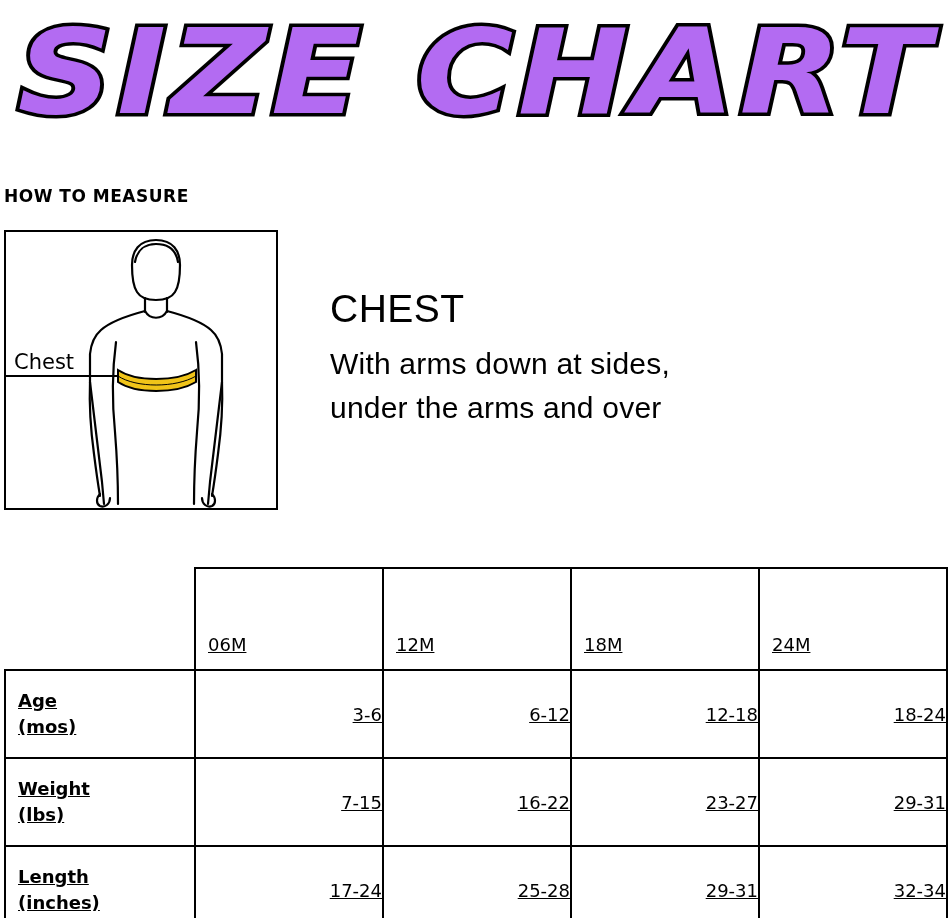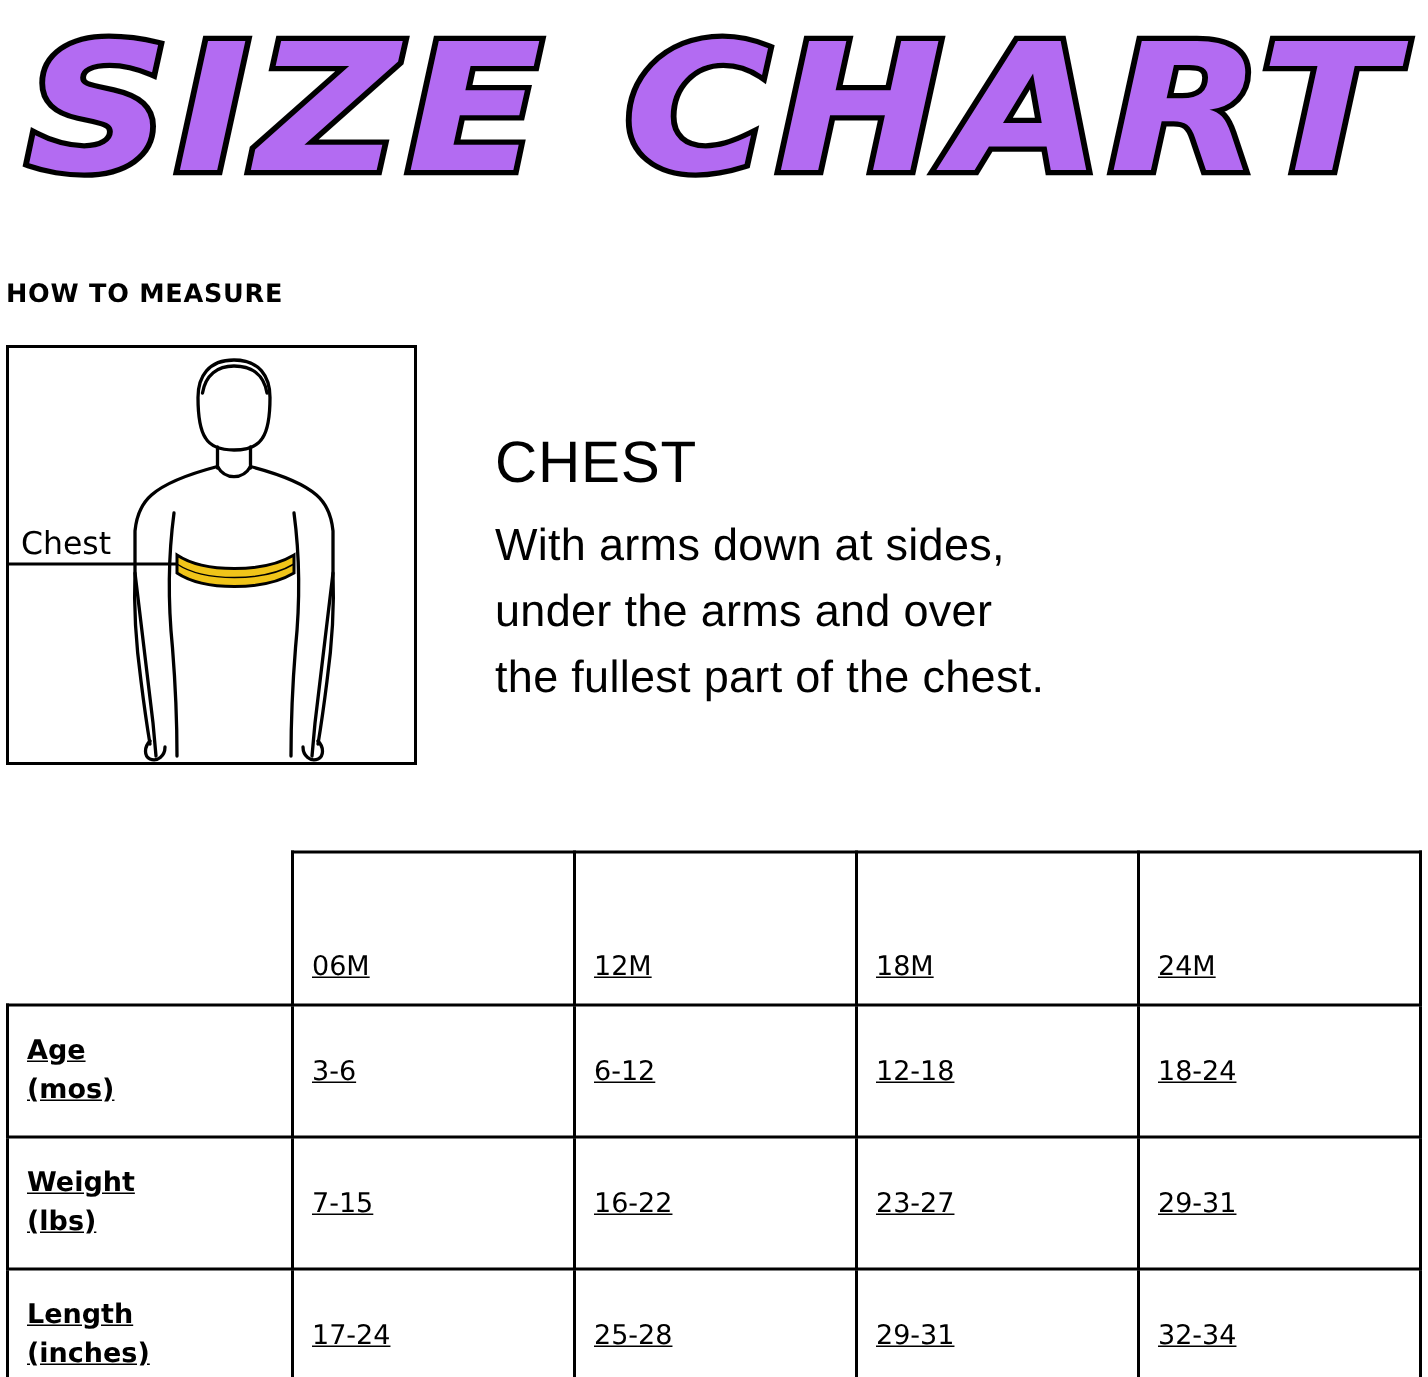--- a/index.html
+++ b/index.html
@@ -128,21 +128,21 @@
     vertical-align: bottom !important;
     padding-bottom: 14px !important;
   }
   .rowlabel {
     font-weight: bold;
     line-height: 26px;
     vertical-align: middle;
   }
   .rowlabel .l1 { display: block; }
   .rowlabel .l2 { display: block; }
-  .val-cell { vertical-align: middle; }
+  .val-cell { vertical-align: middle; text-align: right; }
 </style>
 </head>
 <body>
 
 <div class="title-wrap">
   <div class="title-text">SIZE CHART</div>
 </div>
 
 <div class="how-to">HOW TO MEASURE</div>
 
@@ -187,21 +187,20 @@
     <line x1="0" y1="144" x2="112" y2="144" stroke="#000" stroke-width="2"></line>
   </svg>
 </div>
 <div class="chest-label">Chest</div>
 
 <div class="desc">
   <div class="desc-title">CHEST</div>
   <div class="desc-body">
     <div>With arms down at sides,</div>
     <div>under the arms and over</div>
-    <div>the fullest part of the chest.</div>
   </div>
 </div>
 
 <table class="size-table">
   <colgroup>
     <col class="c0">
       <col class="c1">
       <col class="c2">
       <col class="c3">
       <col class="c4">

